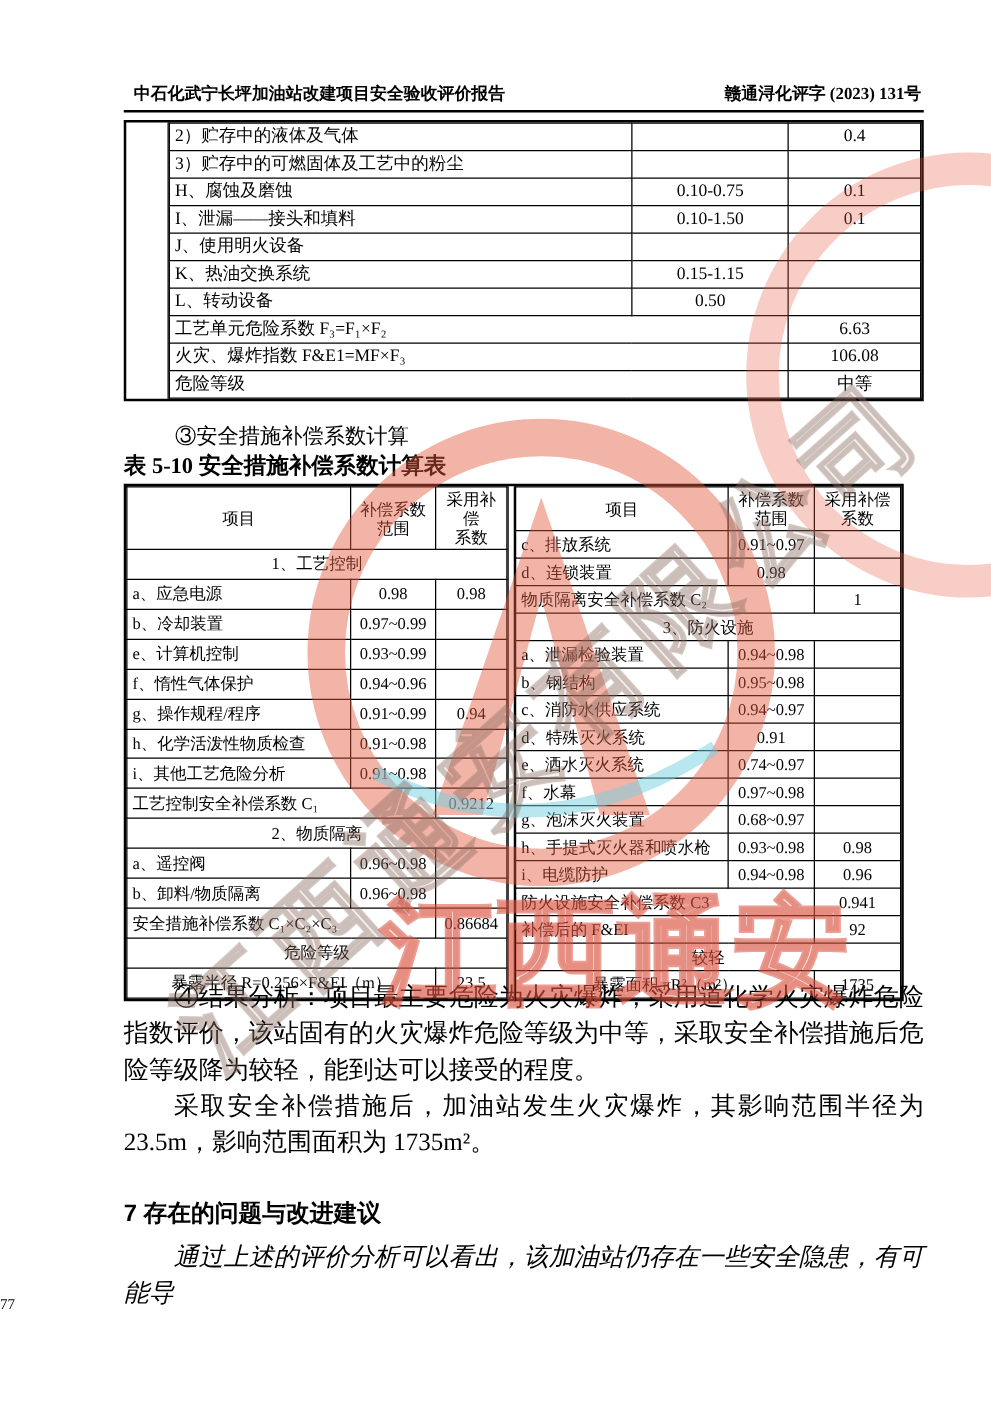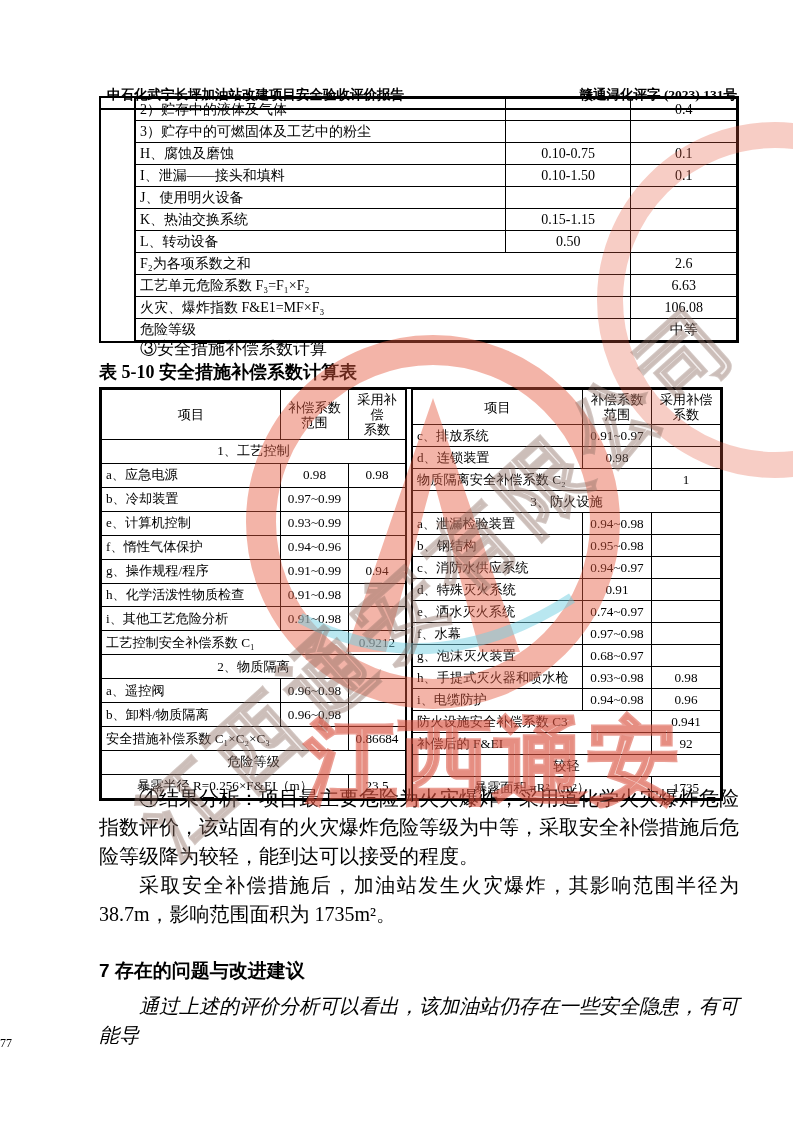--- a/index.html
+++ b/index.html
@@ -1,20 +1,20 @@
 <!DOCTYPE html>
 <html><head>
 <meta charset="utf-8">
 <style>
   html,body{margin:0;padding:0;background:#ffffff;}
   .page{position:relative;width:793px;height:1122px;background:#fff;overflow:hidden;
         font-family:"Liberation Serif","DejaVu Serif",serif;color:#000;}
   
   .hdr{position:absolute;left:99px;top:62px;width:640px;height:26px;
-       border-bottom:2px solid #000;font-size:13.5px;font-weight:bold;margin-top:20px;}
+       border-bottom:2px solid #000;font-size:13.5px;font-weight:bold;}
   .hdr .l{position:absolute;left:8px;bottom:4px;}
   .hdr .r{position:absolute;right:2px;bottom:4px;}
   
   table{border-collapse:collapse;table-layout:fixed;}
   td{border:1px solid #000;padding:0 4px;white-space:nowrap;overflow:hidden;
      font-size:13.5px;height:21px;line-height:20px;}
   .ctr{text-align:center;padding:0 2px;}
   .lbl{text-align:left;}
   
   .toptable-wrap{position:absolute;left:99px;top:96px;width:636px;border:2px solid #000;display:flex;}
@@ -104,24 +104,20 @@
             <td class="ctr">0.15-1.15</td>
             <td class="ctr"></td>
           </tr>
 
           <tr>
             <td class="lbl">L、转动设备</td>
             <td class="ctr">0.50</td>
             <td class="ctr"></td>
           </tr>
 
-          <tr>
-            <td class="lbl" colspan="2">F₂为各项系数之和</td>
-            <td class="ctr">2.6</td>
-          </tr>
 
           <tr>
             <td class="lbl" colspan="2">工艺单元危险系数 F₃=F₁×F₂</td>
             <td class="ctr">6.63</td>
           </tr>
 
           <tr>
             <td class="lbl" colspan="2">火灾、爆炸指数 F&amp;E1=MF×F₃</td>
             <td class="ctr">106.08</td>
           </tr>
@@ -345,21 +341,21 @@
 
           <tr>
             <td class="ctr" colspan="2">暴露面积 πR²（m²）</td>
             <td class="ctr">1735</td>
           </tr>
         </tbody>
     </table>
   </div>
 
   <div class="para p1">④结果分析：项目最主要危险为火灾爆炸，采用道化学火灾爆炸危险指数评价，该站固有的火灾爆炸危险等级为中等，采取安全补偿措施后危险等级降为较轻，能到达可以接受的程度。</div>
-  <div class="para p2">采取安全补偿措施后，加油站发生火灾爆炸，其影响范围半径为 38.7m，影响范围面积为 1735m²。</div>
+  <div class="para p2">采取安全补偿措施后，加油站发生火灾爆炸，其影响范围半径为 23.5m，影响范围面积为 1735m²。</div>
 
   <div class="h7">7 存在的问题与改进建议</div>
   <div class="para p3">通过上述的评价分析可以看出，该加油站仍存在一些安全隐患，有可能导</div>
 
   <div class="pageno">77</div>
 
   <div class="wm">
     <svg width="793" height="1122" viewBox="0 0 793 1122">
 
       <circle cx="433" cy="522" r="172" fill="none" stroke="rgba(228,89,63,0.45)" stroke-width="30"></circle>

